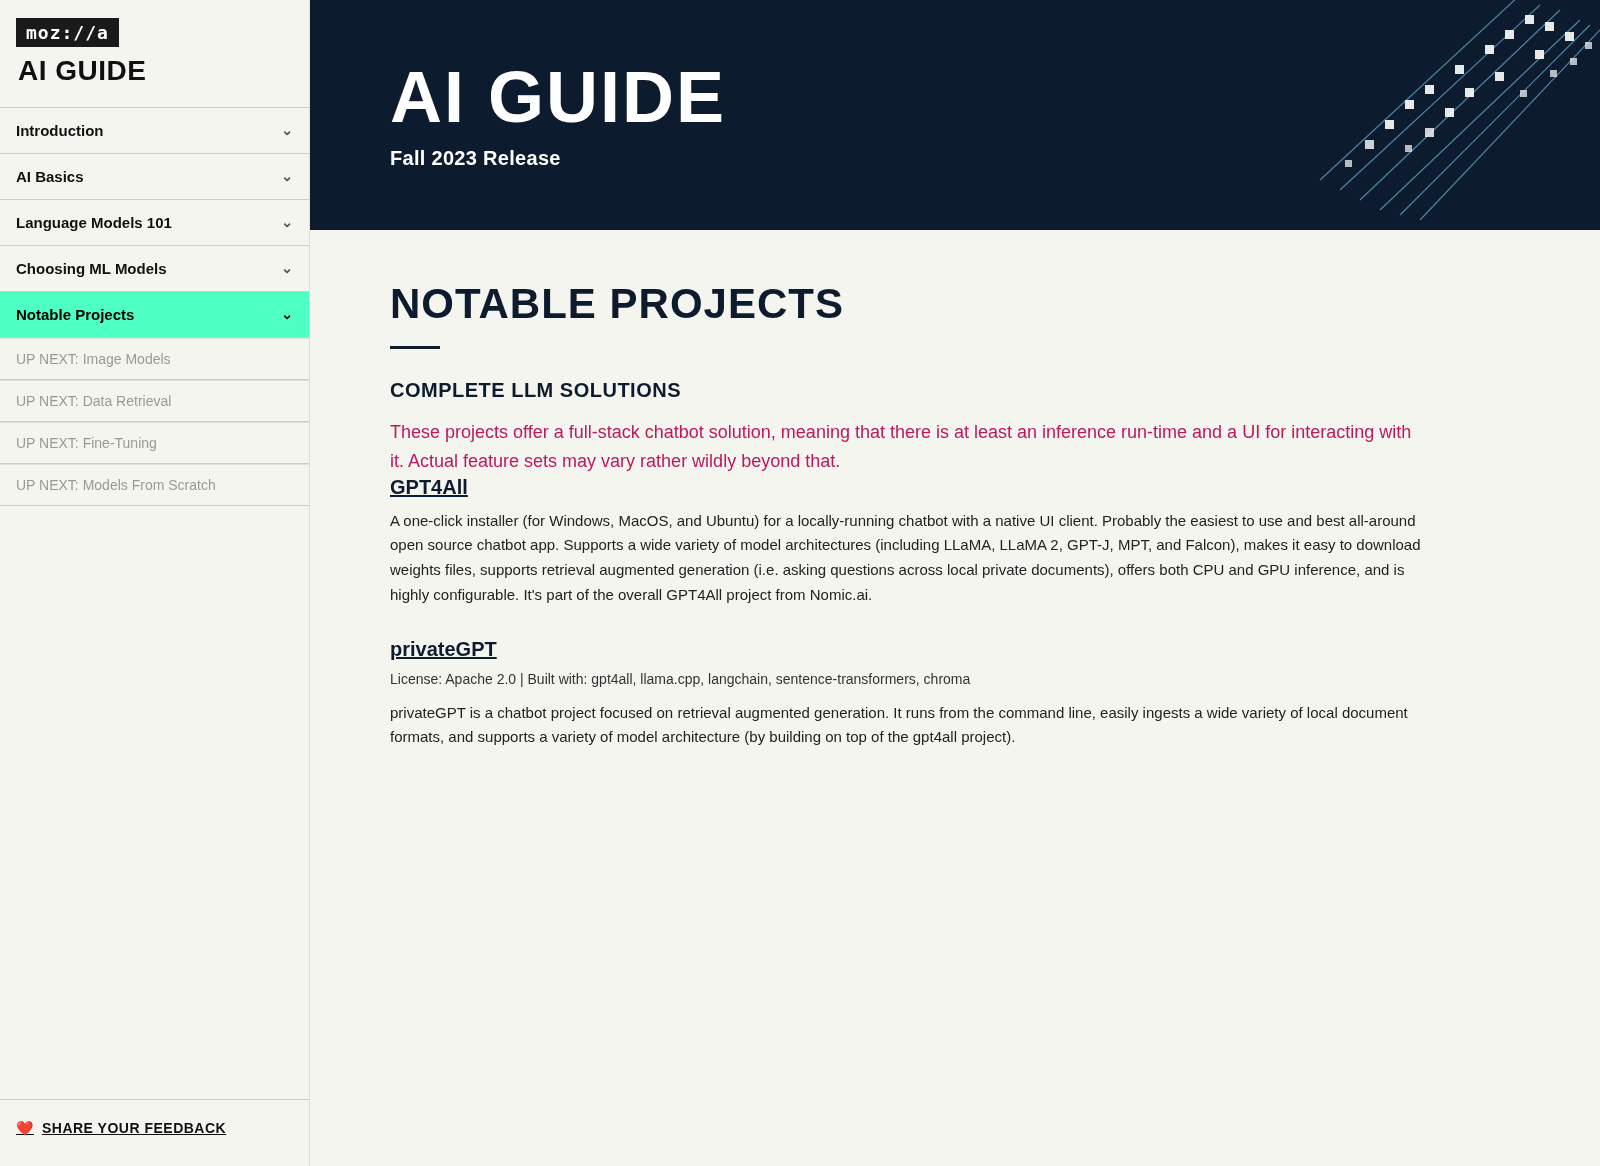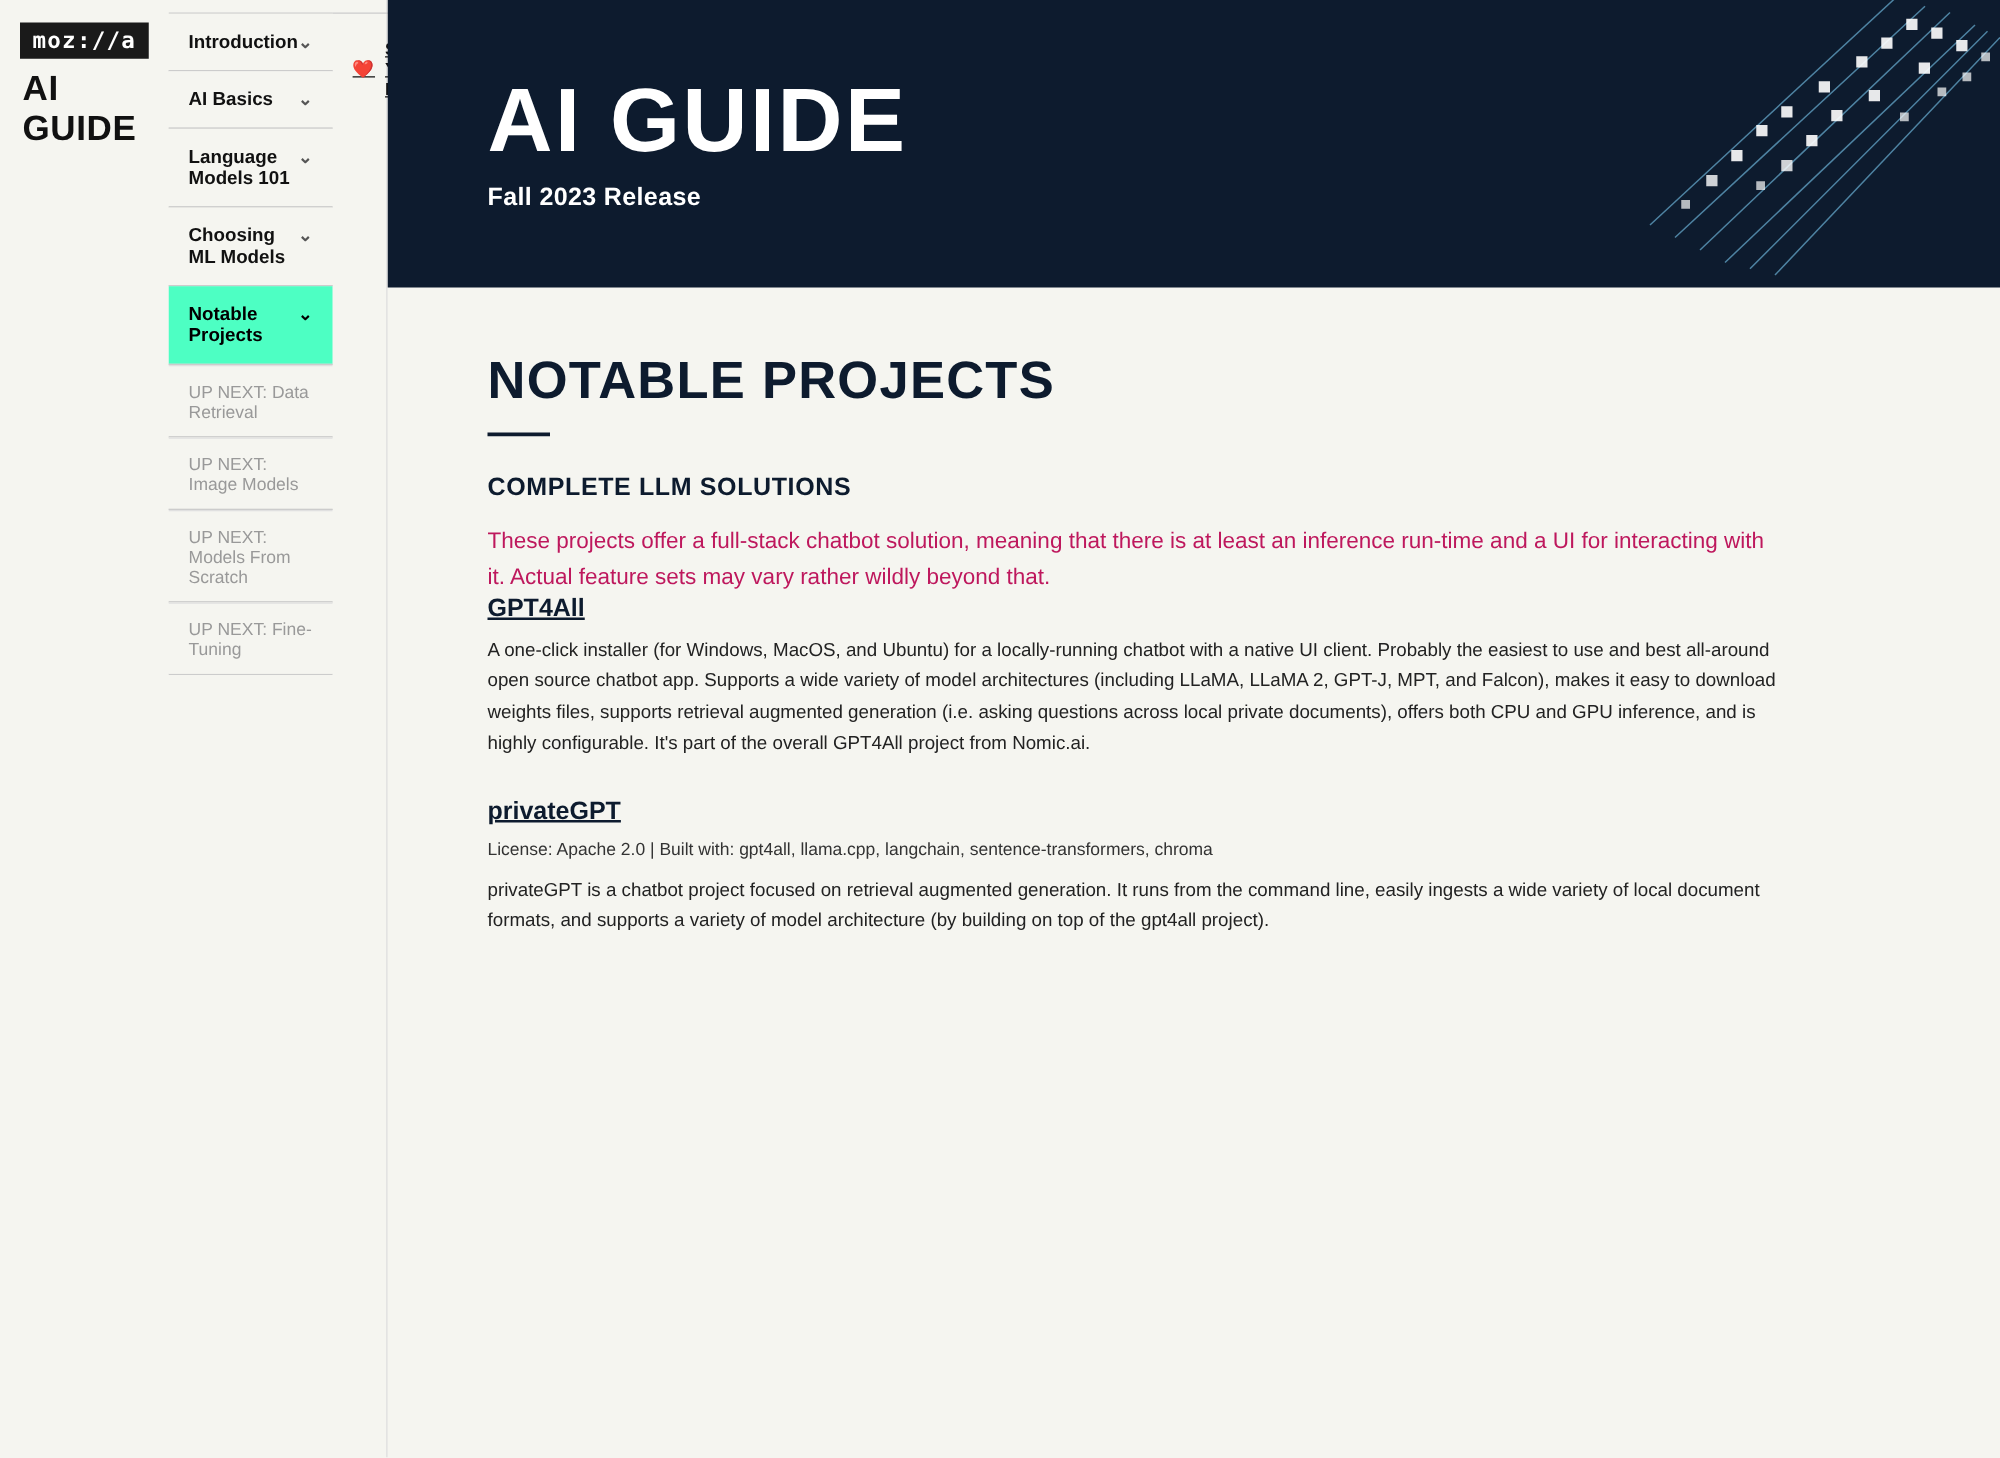--- a/index.html
+++ b/index.html
@@ -10,21 +10,21 @@
       min-height: 100vh;
     }
 
     
     #sidebar {
       width: 310px;
       min-width: 310px;
       background: #f5f5f0;
       border-right: 1px solid #ddd;
       display: flex;
-      flex-direction: row;
+      flex-direction: column;
       padding-bottom: 20px;
     }
 
     #sidebar-logo-area {
       padding: 18px 16px 10px 16px;
     }
 
     #mozilla-logo {
       background: #1a1a1a;
       color: #fff;
@@ -261,30 +261,30 @@
     </div>
 
     <div class="nav-item">
       <div class="nav-item-main active">
         <span>Notable Projects</span>
         <span class="chevron">⌄</span>
       </div>
     </div>
 
     <div class="nav-item">
+      <div class="nav-subitem">UP NEXT: Image Models</div>
+    </div>
+    <div class="nav-item">
       <div class="nav-subitem">UP NEXT: Data Retrieval</div>
     </div>
     <div class="nav-item">
-      <div class="nav-subitem">UP NEXT: Image Models</div>
+      <div class="nav-subitem">UP NEXT: Fine-Tuning</div>
     </div>
     <div class="nav-item">
       <div class="nav-subitem">UP NEXT: Models From Scratch</div>
-    </div>
-    <div class="nav-item">
-      <div class="nav-subitem">UP NEXT: Fine-Tuning</div>
     </div>
   </nav>
 
   <div id="feedback-area">
     <div id="feedback-link">
       <span>❤️</span>
       <span>SHARE YOUR FEEDBACK</span>
     </div>
   </div>
 </aside>

